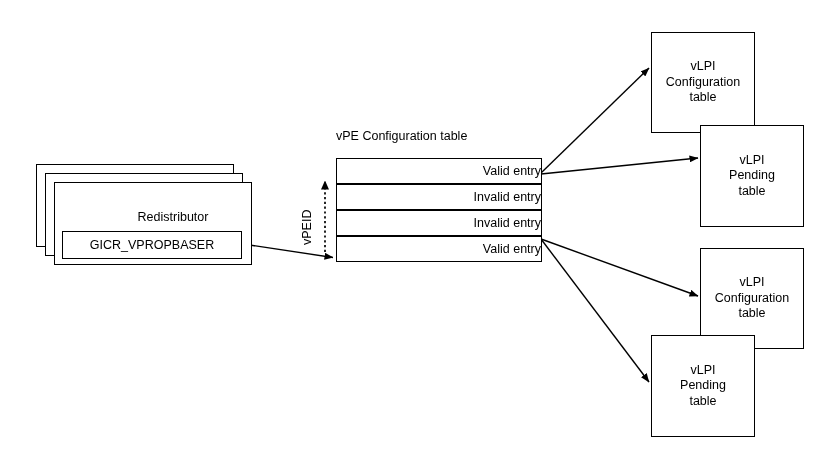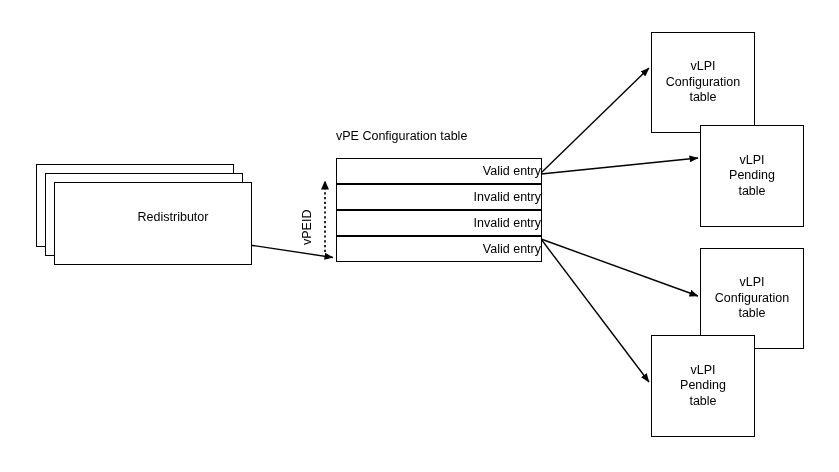--- a/index.html
+++ b/index.html
@@ -106,20 +106,23 @@
 
     <line x1="541" y1="239" x2="649" y2="382" stroke="#000000" stroke-width="1.4" marker-end="url(#arrowhead)"></line>
   </svg>
 
   <div class="box" style="left:36px; top:164px; width:198px; height:83px;"></div>
   <div class="box" style="left:45px; top:173px; width:198px; height:83px;"></div>
   <div class="box" style="left:54px; top:182px; width:198px; height:83px;"></div>
 
   <div class="lbl" style="left:54px; top:186px; width:238px;margin-top:24px;">Redistributor</div>
 
+  <div class="box center-text" style="left:62px; top:231px; width:180px; height:28px; font-size:12.5px;">
+    <span>GICR_VPROPBASER</span>
+  </div>
 
   <div class="title" style="left:336px; top:129px; width:206px; text-align:left;">vPE Configuration table</div>
 
   <div class="vpeid-label" style="left:300px; top:245px;">vPEID</div>
 
   <div class="row" style="left:336px; top:158px; width:206px; height:26px;">
     <span>Valid entry</span>
   </div>
   <div class="row" style="left:336px; top:184px; width:206px; height:26px;">
     <span>Invalid entry</span>

